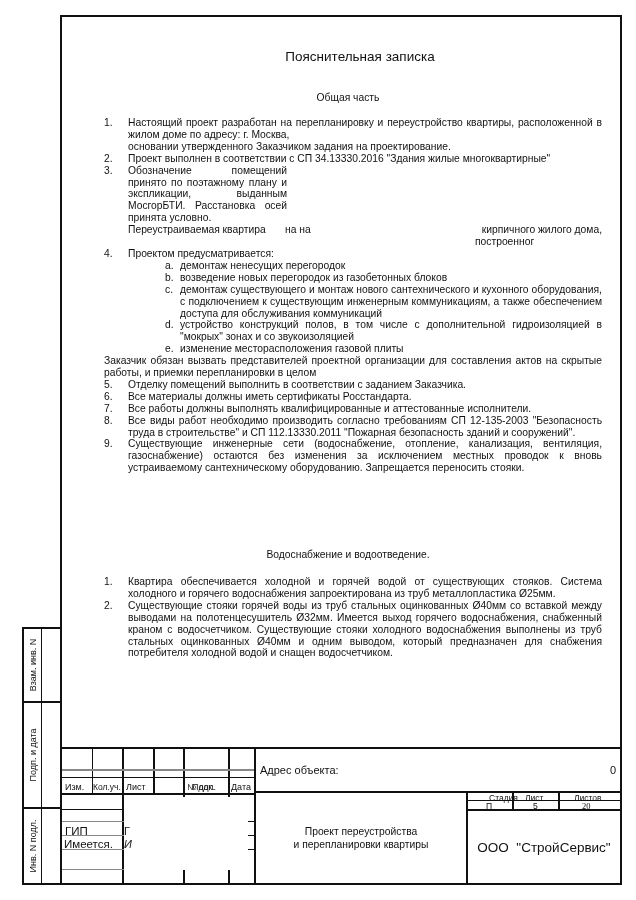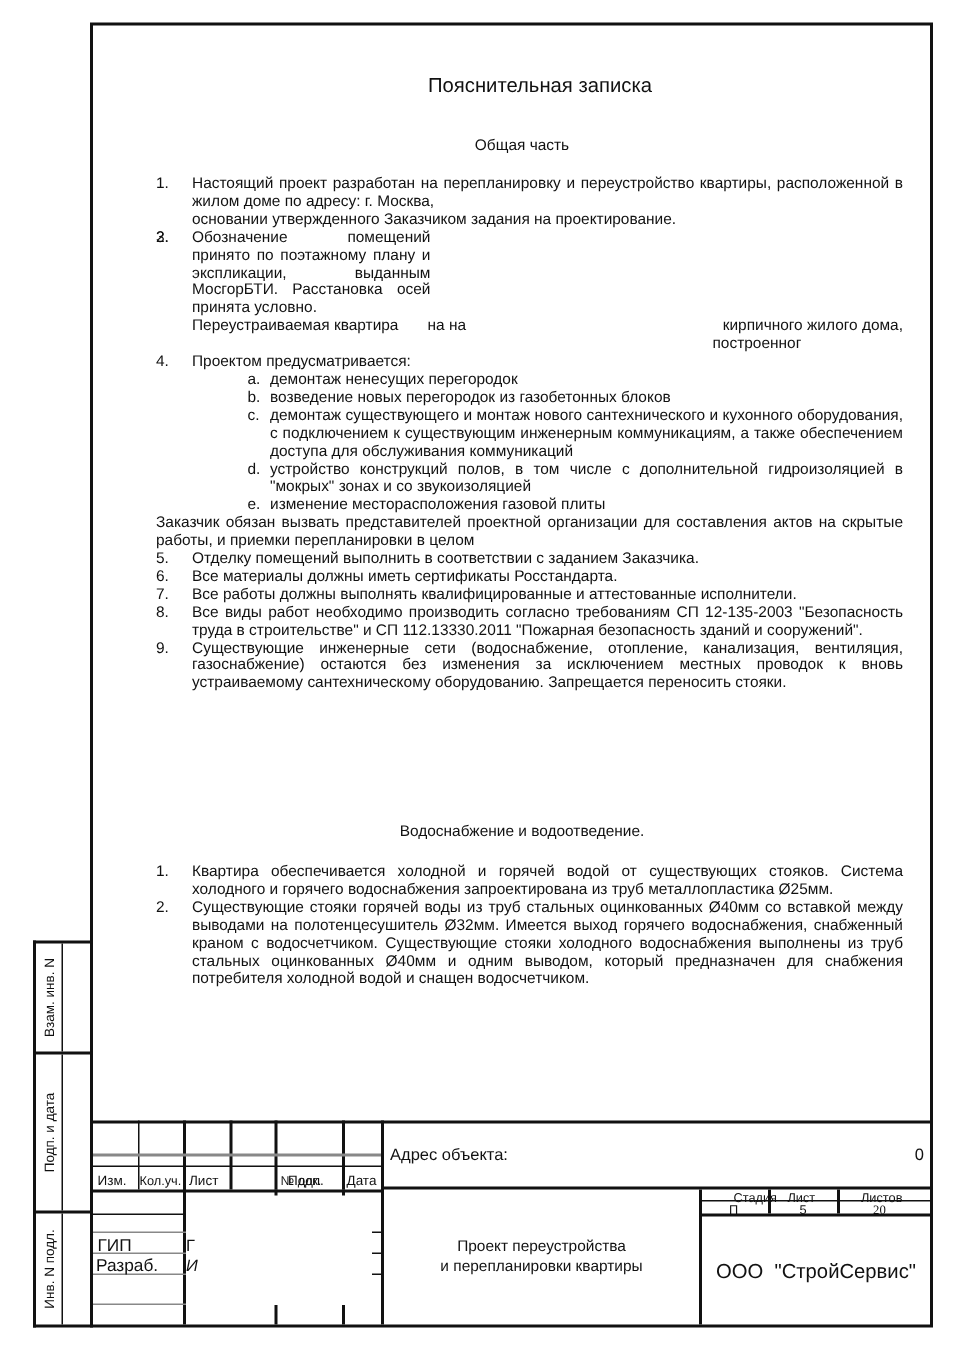--- a/index.html
+++ b/index.html
@@ -58,20 +58,21 @@
 <div class="section-title" style="top:92px;">Общая часть</div>
 
 <div class="body" style="top:117px;">
   <div class="item">
     <span class="num">1.</span>
     <div>Настоящий проект разработан на перепланировку и переустройство квартиры, расположенной в жилом доме по адресу: г. Москва,</div>
     <div style="text-align:left">основании утвержденного Заказчиком задания на проектирование.</div>
   </div>
   <div class="item">
     <span class="num">2.</span>
+    <span>Проект выполнен в соответствии с СП 34.13330.2016 "Здания жилые многоквартирные"</span>
   </div>
   <div class="item">
     <span class="num">3.</span>
     <div style="display:flex;">
       <span style="width:159px;">Обозначение помещений принято по поэтажному плану и экспликации, выданным МосгорБТИ. Расстановка осей принята условно.</span>
       <span style="flex:1;"></span>
     </div>
     <div style="display:flex;">
       <span style="width:157px;">Переустраиваемая квартира</span>
       <span style="width:190px;">на на</span>
@@ -175,21 +176,21 @@
 
   <span class="tb-text" style="left:3px;top:35px;">Изм.</span>
   <span class="tb-text" style="left:31px;top:35px;font-size:8.5px;">Кол.уч.</span>
   <span class="tb-text" style="left:64px;top:35px;">Лист</span>
   <span class="tb-text" style="left:93px;top:35px;font-size:8.5px;padding-left:32px;">№ док.</span>
   <span class="tb-text" style="left:130px;top:35px;">Подп.</span>
   <span class="tb-text" style="left:169px;top:35px;">Дата</span>
 
   <span class="tb-text" style="left:3px;top:78px;font-size:11.5px;">ГИП</span>
   <span class="tb-text" style="left:62px;top:78px;font-size:11px;">Г</span>
-  <span class="tb-text" style="left:2px;top:91px;font-size:11.5px;">Разраб.</span>
+  <span class="tb-text" style="left:2px;top:91px;font-size:11.5px;">Имеется.</span>
   <span class="tb-text" style="left:62px;top:91px;font-size:11px;font-style:italic;">И</span>
 
   <div class="line" style="left:192px;top:44px;width:366px;height:2px;"></div>
   <span class="tb-text" style="left:198px;top:17px;font-size:11px;">Адрес объекта:</span>
   <span class="tb-text" style="right:4px;top:17px;font-size:11px;">0</span>
 
   <div style="position:absolute;left:194px;top:46px;width:210px;height:90px;display:flex;flex-direction:column;align-items:center;justify-content:center;font-size:10.3px;line-height:13px;">
     <span>Проект переустройства</span>
     <span>и перепланировки квартиры</span>
   </div>

